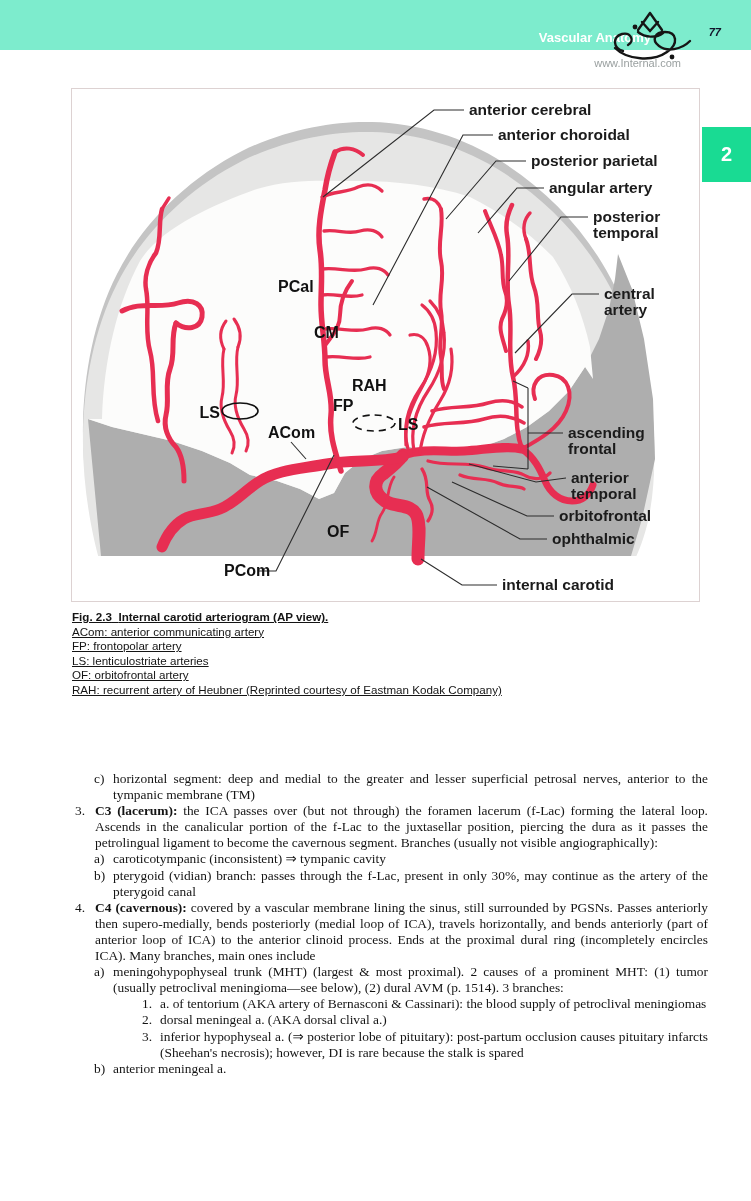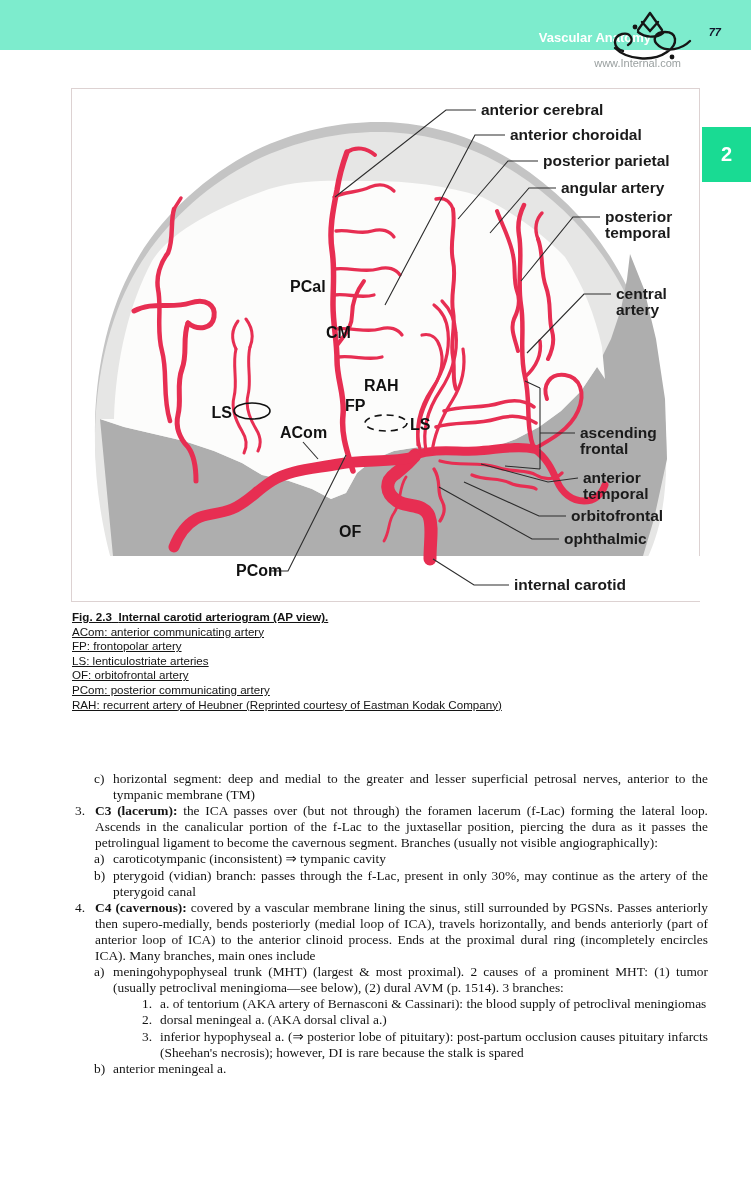--- a/index.html
+++ b/index.html
@@ -12,21 +12,21 @@
   .page-number{position:absolute;top:26px;right:30px;color:#12142a;font-size:11px;font-weight:bold;
        font-style:italic;}
   .logo-mark{position:absolute;left:605px;top:10px;width:90px;height:54px;}
   .site-url{position:absolute;top:57px;right:70px;color:#9aa0a0;font-size:11px;}
   .site-fa{position:absolute;top:72px;right:62px;color:#7f9f96;font-size:10px;direction:rtl;margin-top:44px;}
   
   .section-tab{position:absolute;left:702px;top:127px;width:49px;height:55px;background:#19db93;
        color:#ffffff;font-size:20px;font-weight:bold;display:flex;align-items:center;justify-content:center;}
   
   .figure-box{position:absolute;left:71px;top:88px;width:629px;height:514px;border:1px solid #ddd2d2;
-       background:#ffffff;box-sizing:border-box;padding-left:12px;}
+       background:#ffffff;box-sizing:border-box;}
   .figure-box svg{display:block;}
   .fig-callout{font-family:"Liberation Sans",sans-serif;font-weight:bold;font-size:15.5px;fill:#1b1b1b;}
   .fig-inner{font-family:"Liberation Sans",sans-serif;font-weight:bold;font-size:16px;fill:#111111;}
   .leader{stroke:#2c2c2c;stroke-width:1.1;fill:none;}
   .vessel{stroke:#e72e52;fill:none;stroke-linecap:round;stroke-linejoin:round;}
   
   .caption{position:absolute;left:72px;top:610px;width:600px;font-size:11.6px;line-height:14.6px;
        color:#141414;font-family:"Liberation Sans",sans-serif;text-decoration:underline;}
   .caption .cap-line{white-space:nowrap;}
   .cap-title{font-weight:bold;}
@@ -176,21 +176,20 @@
   <text class="fig-inner" x="152" y="487">PCom</text>
 </svg>
 </div>
 
 <div class="caption">
   <div class="cap-line cap-title"><span>Fig. 2.3</span>&nbsp;&nbsp;<span>Internal carotid arteriogram (AP view).</span></div>
   <div class="cap-line">ACom: anterior communicating artery</div>
   <div class="cap-line">FP: frontopolar artery</div>
   <div class="cap-line">LS: lenticulostriate arteries</div>
   <div class="cap-line">OF: orbitofrontal artery</div>
-  <div class="cap-line">PCom: posterior communicating artery</div>
   <div class="cap-line">RAH: recurrent artery of Heubner (Reprinted courtesy of Eastman Kodak Company)</div>
 </div>
 
 <div class="bodytext">
   <div class="li l2"><span class="marker">c)</span><b></b><span>horizontal segment: deep and medial to the greater and lesser superficial petrosal nerves, anterior to the tympanic membrane (TM)</span></div>
   <div class="li l1"><span class="marker">3.</span><b>C3 (lacerum):</b><span> the ICA passes over (but not through) the foramen lacerum (f-Lac) forming the lateral loop. Ascends in the canalicular portion of the f-Lac to the juxtasellar position, piercing the dura as it passes the petrolingual ligament to become the cavernous segment. Branches (usually not visible angiographically):</span></div>
   <div class="li l2"><span class="marker">a)</span><b></b><span>caroticotympanic (inconsistent) ⇒ tympanic cavity</span></div>
   <div class="li l2"><span class="marker">b)</span><b></b><span>pterygoid (vidian) branch: passes through the f-Lac, present in only 30%, may continue as the artery of the pterygoid canal</span></div>
   <div class="li l1"><span class="marker">4.</span><b>C4 (cavernous):</b><span> covered by a vascular membrane lining the sinus, still surrounded by PGSNs. Passes anteriorly then supero-medially, bends posteriorly (medial loop of ICA), travels horizontally, and bends anteriorly (part of anterior loop of ICA) to the anterior clinoid process. Ends at the proximal dural ring (incompletely encircles ICA). Many branches, main ones include</span></div>
   <div class="li l2"><span class="marker">a)</span><b></b><span>meningohypophyseal trunk (MHT) (largest &amp; most proximal). 2 causes of a prominent MHT: (1) tumor (usually petroclival meningioma—see below), (2) dural AVM (p. 1514). 3 branches:</span></div>

